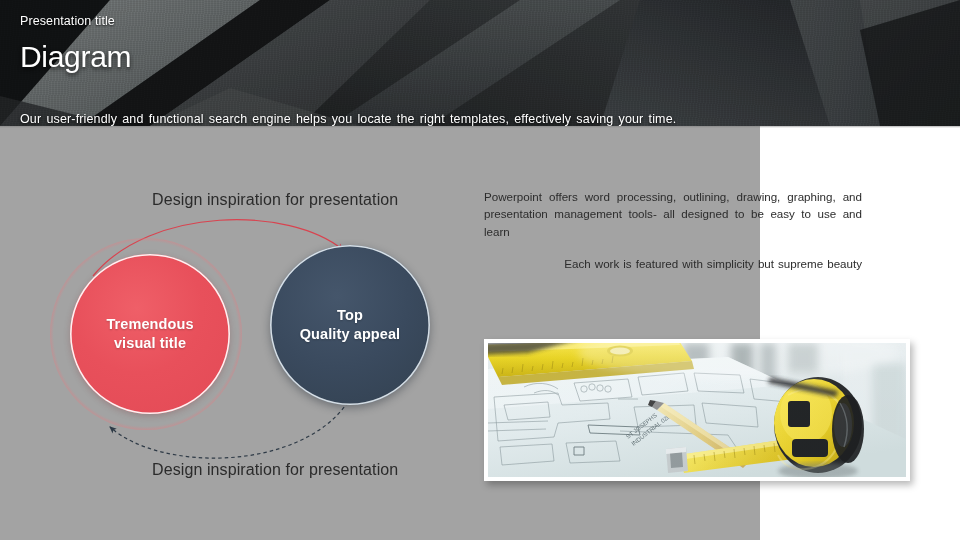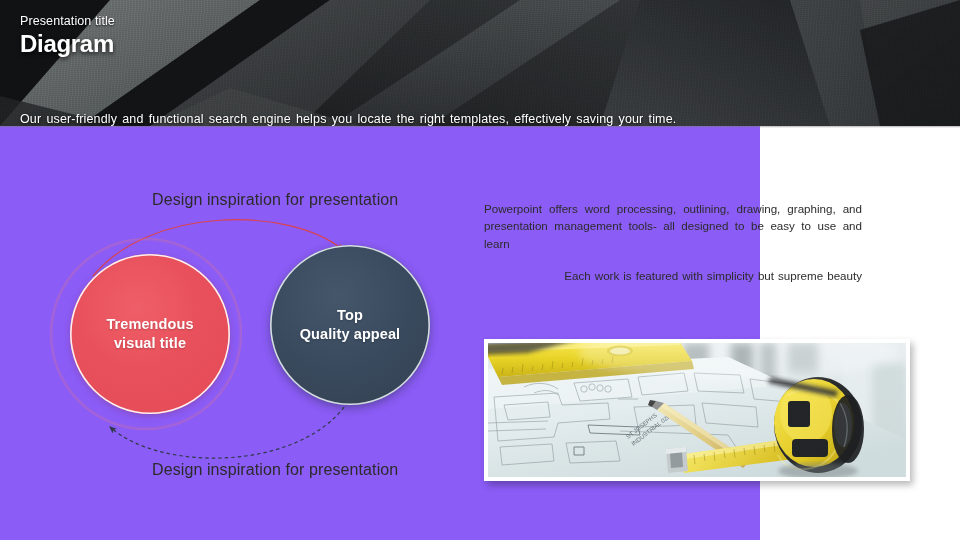--- a/index.html
+++ b/index.html
@@ -6,21 +6,21 @@
   * { margin:0; padding:0; box-sizing:border-box; }
   html, body {
     width:960px; height:540px;
     background:#ffffff;
     font-family:"Liberation Sans", sans-serif;
     overflow:hidden;
   }
   .slide {
     position:relative;
     width:760px; height:540px;
-    background:#8b5cf6;
+    background:#a3a3a3;
   }
 
   
   .header {
     position:absolute; left:0; top:0;
     width:960px; height:126px;
     overflow:hidden;
     background:#2f3234;
   }
   .header-svg { position:absolute; left:0; top:0; width:960px; height:126px; }
@@ -31,22 +31,22 @@
       repeating-linear-gradient(3deg, rgba(255,255,255,0.025) 0px, rgba(255,255,255,0.025) 1px, rgba(0,0,0,0.03) 1px, rgba(0,0,0,0.03) 2px);
     mix-blend-mode:overlay;
     pointer-events:none;
   }
   .header-text { position:absolute; left:20px; top:14px; z-index:5; }
   .presentation-title {
     font-size:12.5px; color:#ffffff; letter-spacing:0.1px;
     text-shadow:0 1px 2px rgba(0,0,0,0.8);
   }
   .main-title {
-    font-size:24px; font-weight:bold; color:#ffffff;
-    margin-top:3px; letter-spacing:-0.3px; line-height:1.1;
+    font-size:30px; font-weight:normal; color:#ffffff;
+    margin-top:12px; letter-spacing:-0.3px; line-height:1.1;
     text-shadow:0 2px 4px rgba(0,0,0,0.75);
   }
   .subtitle {
     position:absolute; left:20px; top:88px; z-index:5;
     font-size:12.5px; color:#ffffff; letter-spacing:0.15px;
     word-spacing:1.5px;
     text-shadow:0 1px 3px rgba(0,0,0,0.9);
     margin-top:24px;
   }
   .header-bottom-line {
@@ -106,21 +106,21 @@
     display:flex; align-items:center; justify-content:center;
   }
   .circle-text {
     text-align:center; color:#ffffff;
     font-size:14.5px; font-weight:bold; line-height:1.32;
     letter-spacing:0.1px;
     text-shadow:0 1px 2px rgba(0,0,0,0.22);
   }
 
   
-  .body-text { position:absolute; left:484px; top:188px; width:378px;margin-top:12px; }
+  .body-text { position:absolute; left:484px; top:188px; width:378px; }
   .body-para {
     font-size:11.6px; color:#2c2c2c; line-height:1.5;
     text-align:justify; word-spacing:0.8px;
   }
   .body-para + .body-para { margin-top:15px; }
   .body-para.last { text-align:right; }
 
   
   .photo-frame {
     position:absolute; left:484px; top:339px;

